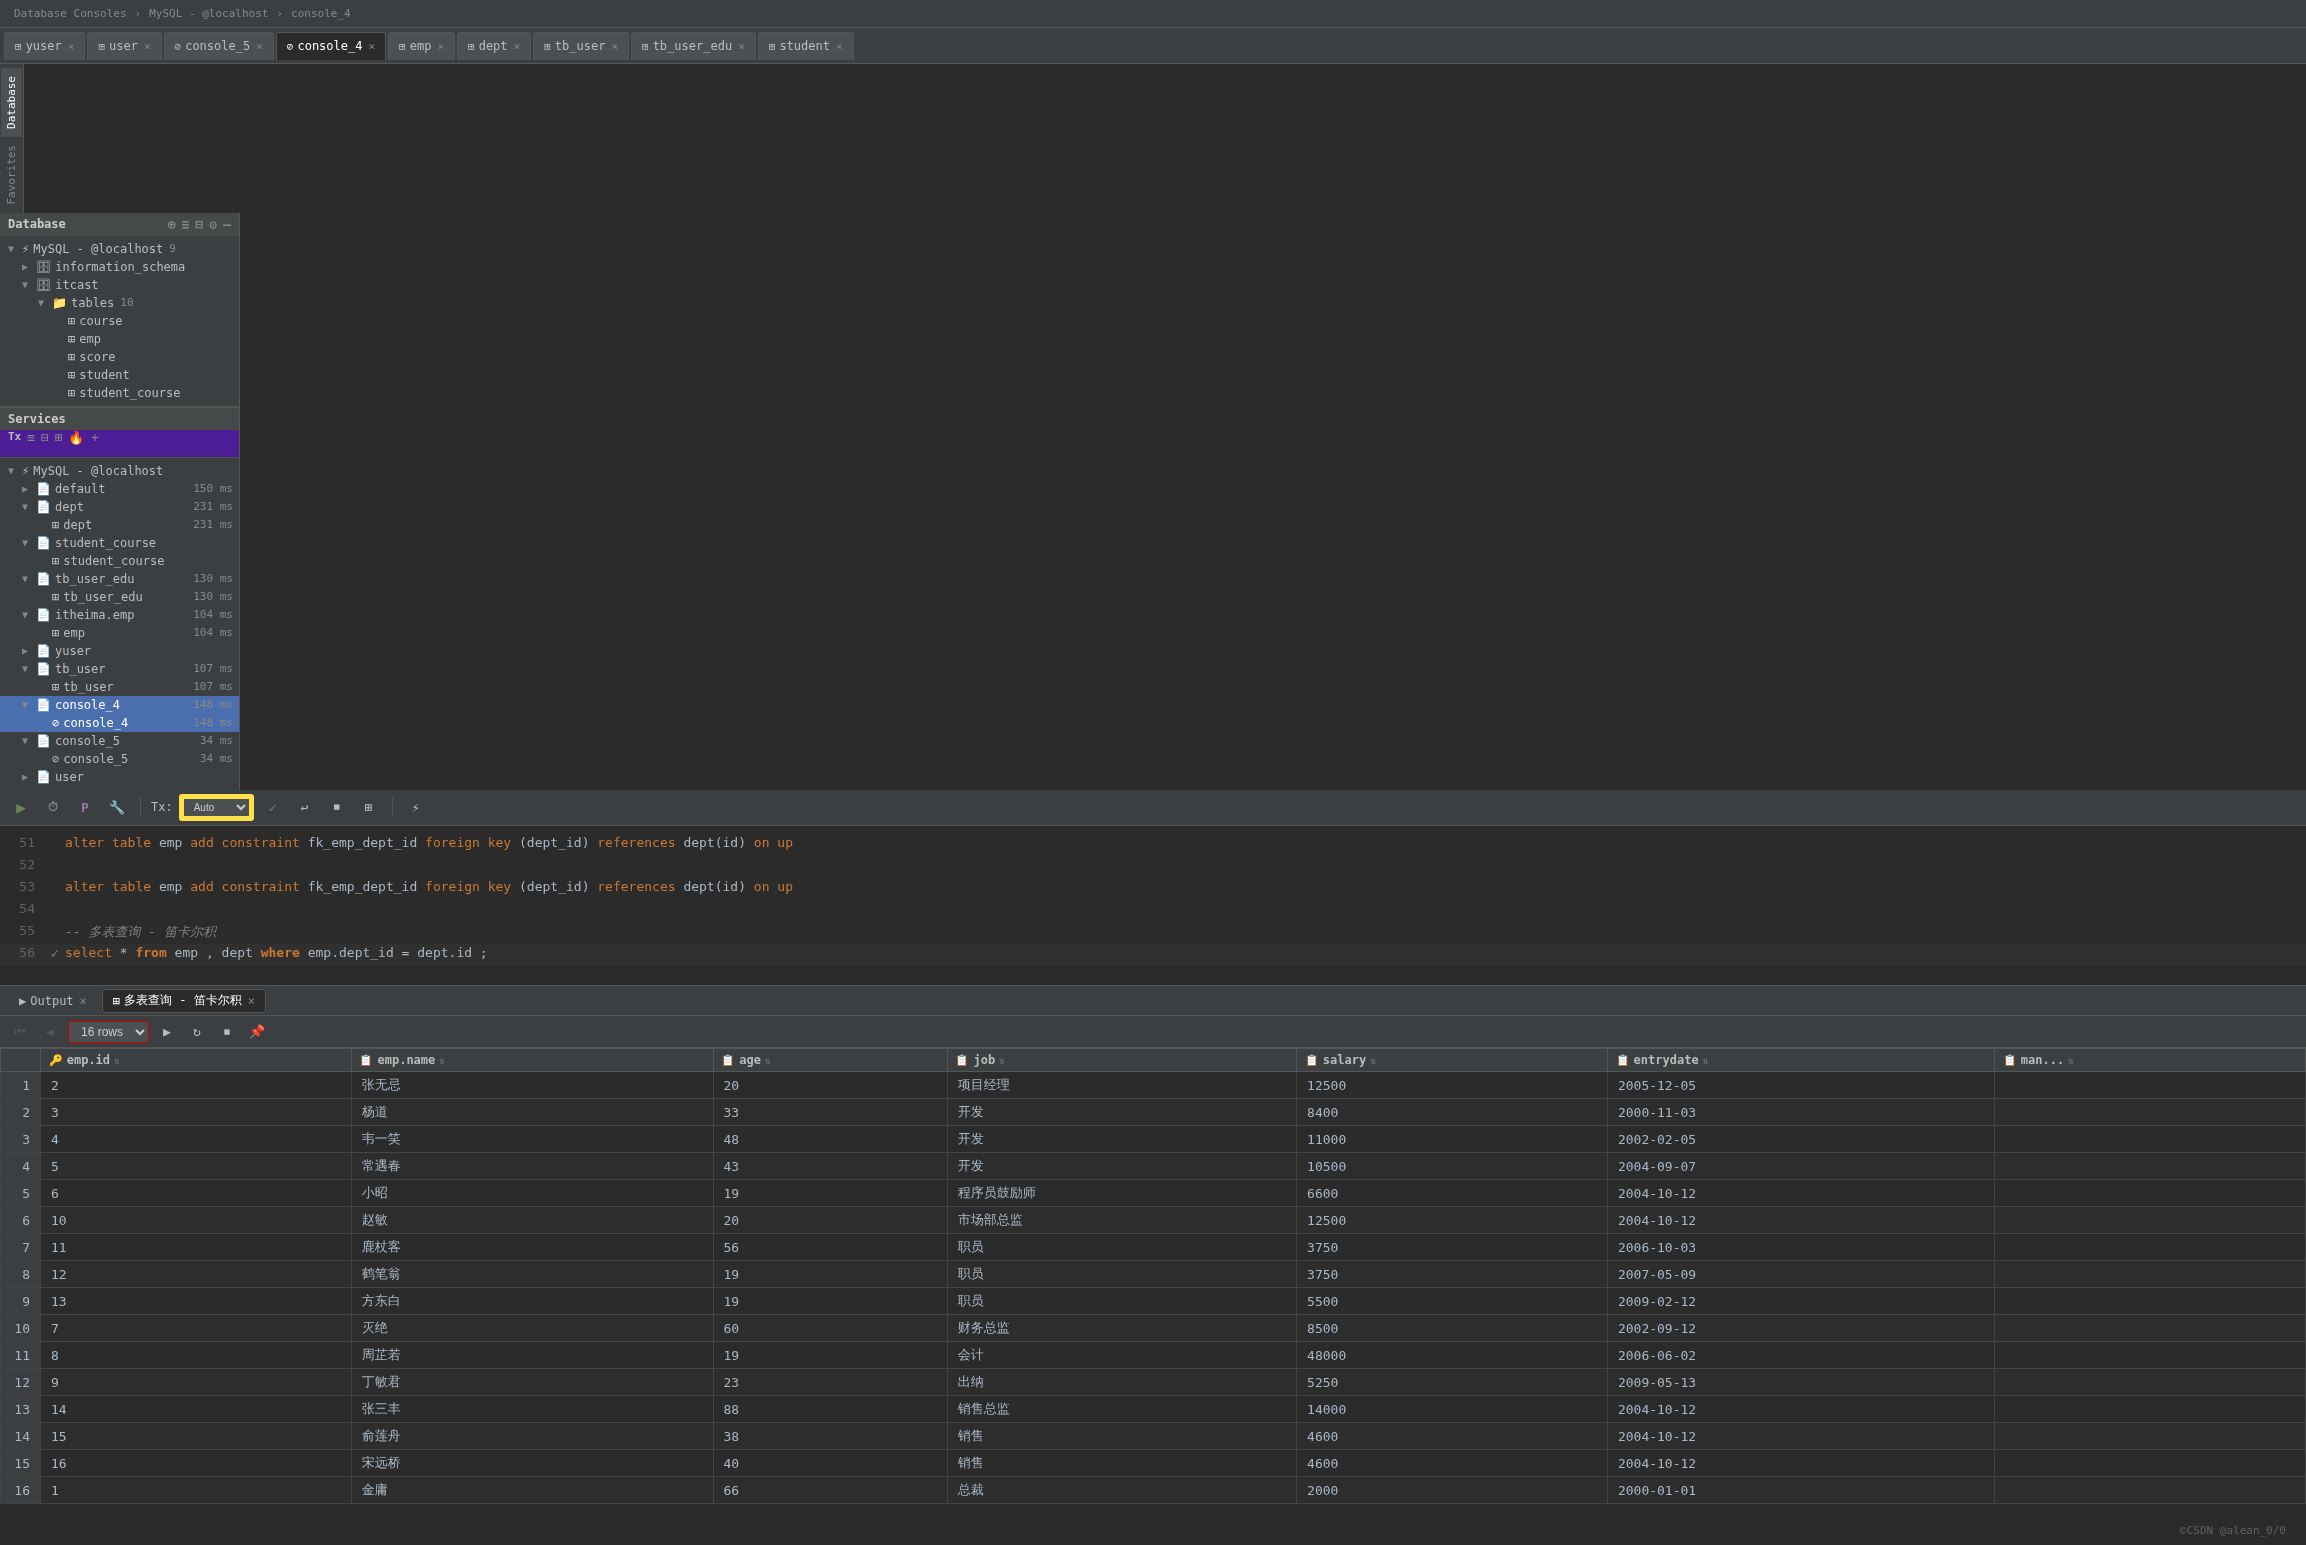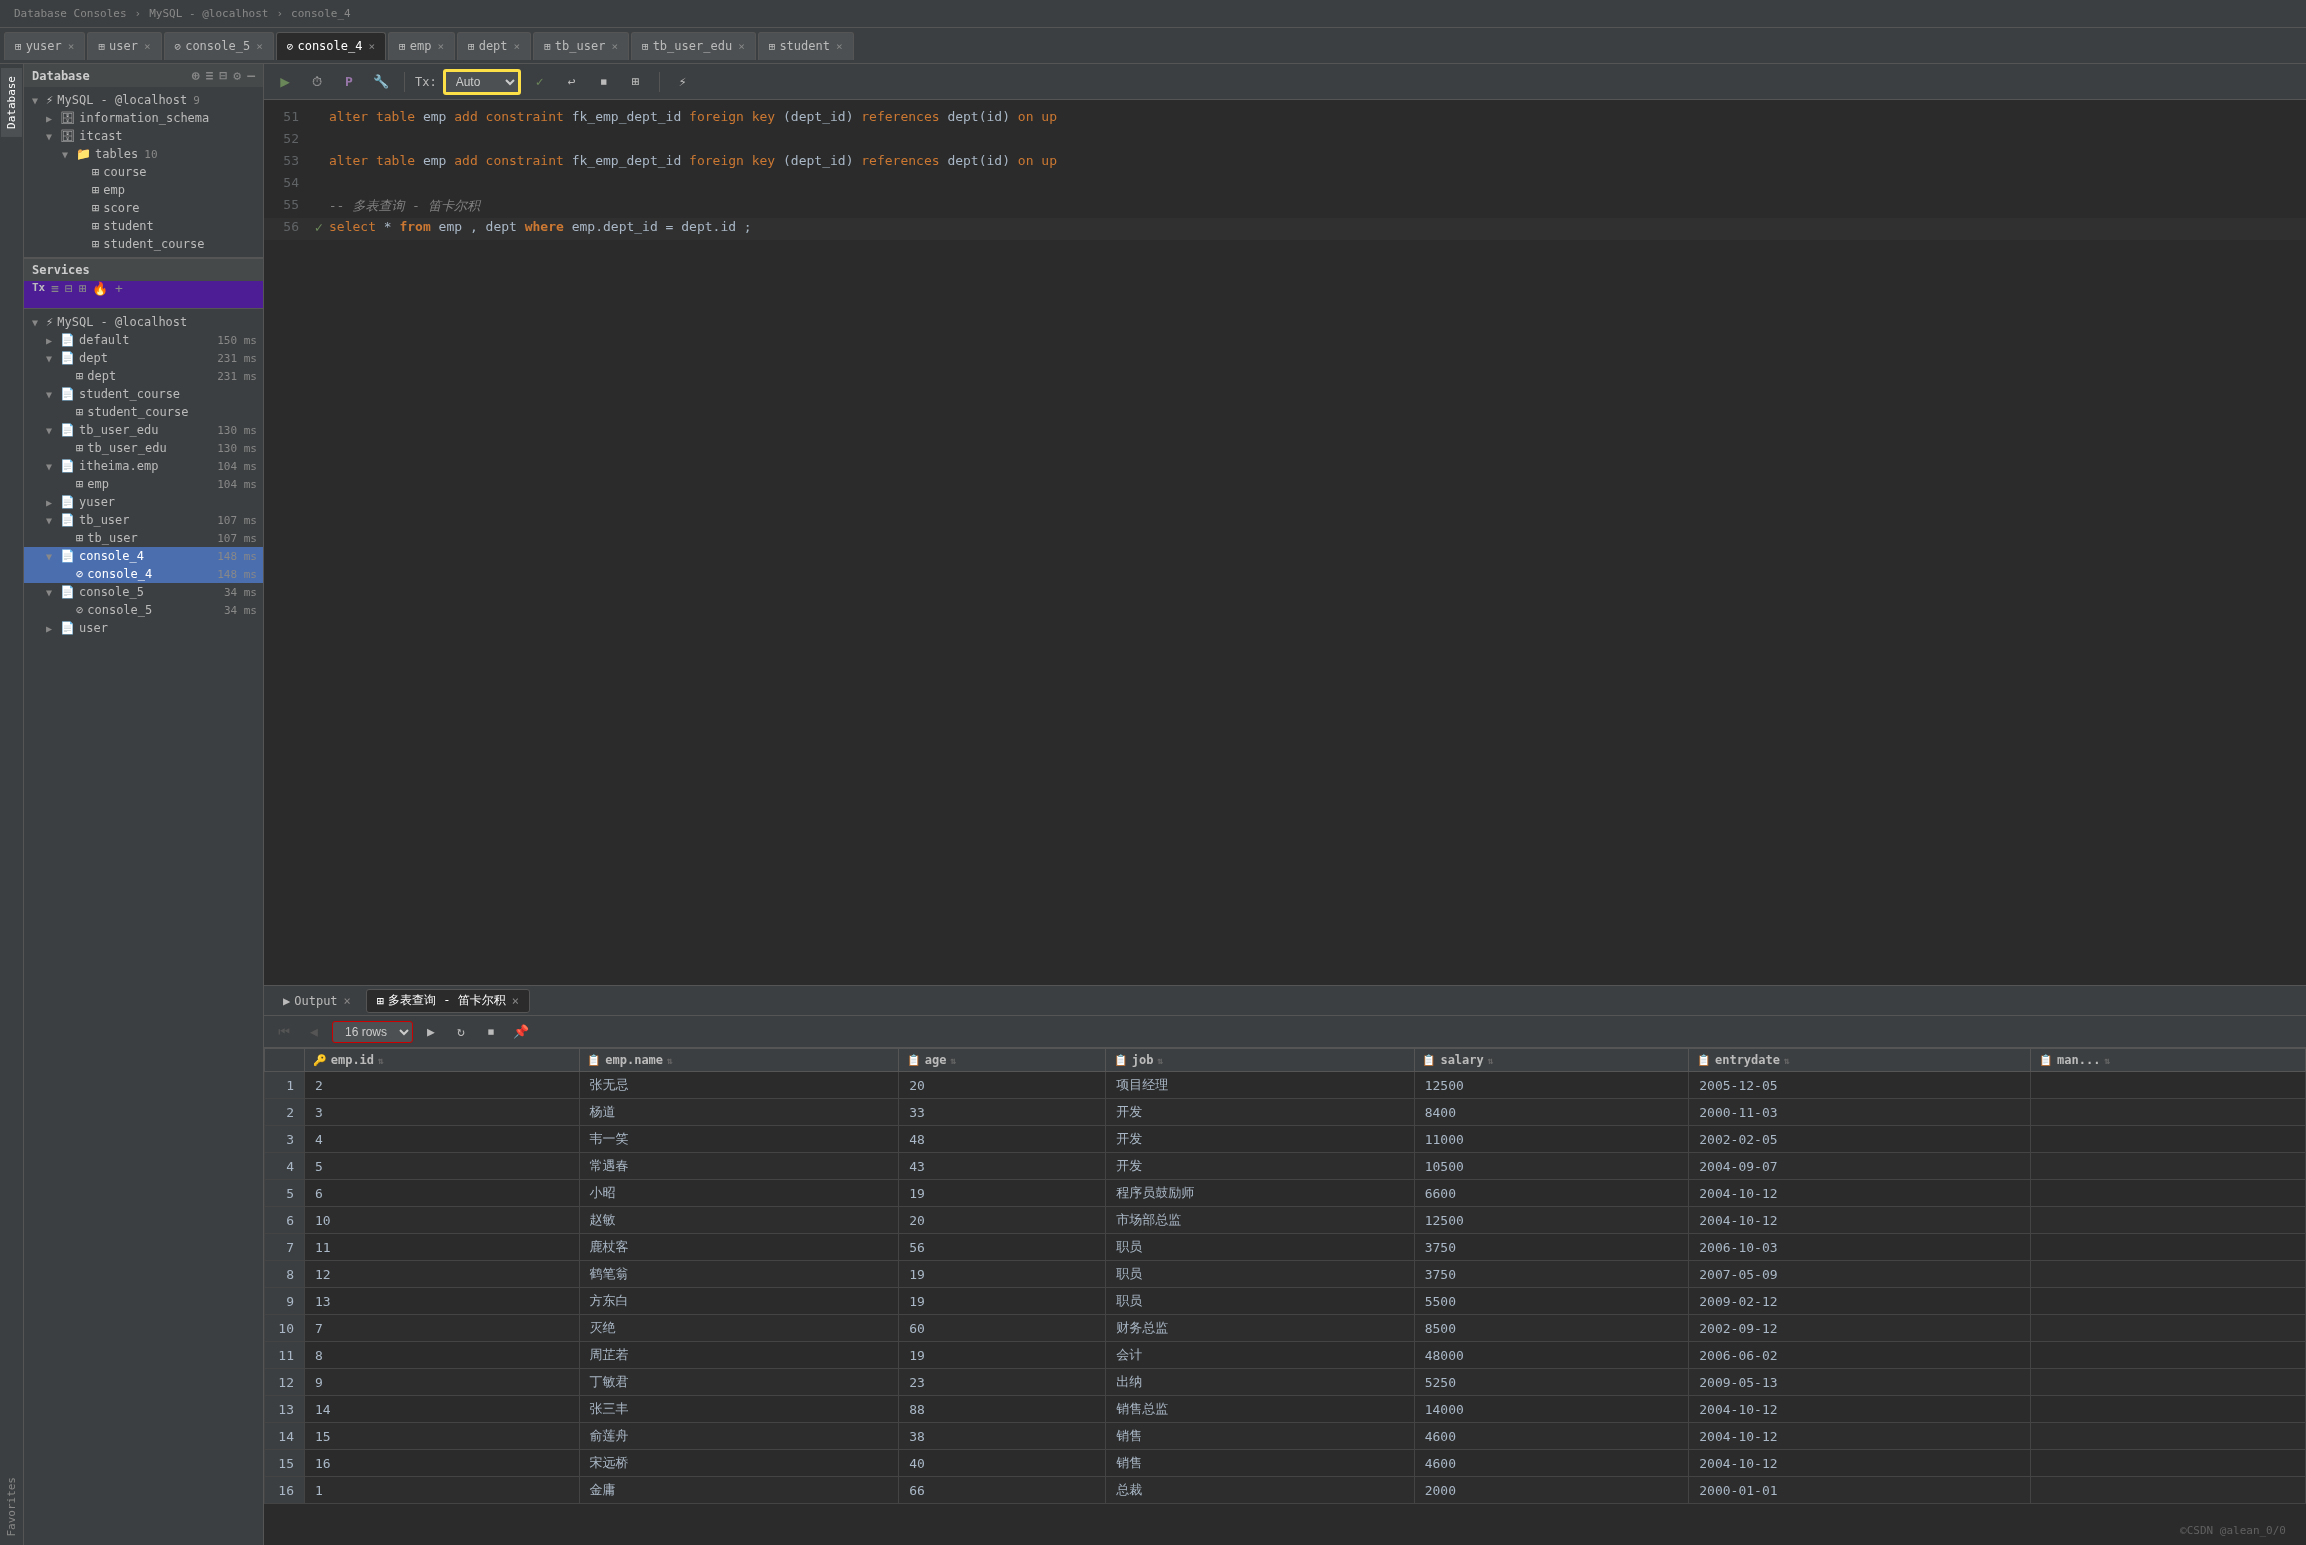--- a/index.html
+++ b/index.html
@@ -20,21 +20,21 @@
     .top-tab .tab-icon { margin-right: 4px; font-size: 11px; }
 
     
     .breadcrumb {
       background: #3c3f41; border-bottom: 1px solid #555; height: 28px;
       display: flex; align-items: center; padding: 0 10px; font-size: 11px; color: #888;
     }
     .breadcrumb span { margin: 0 4px; }
 
     
-    .main-layout { display: flex; height: calc(1545px - 64px); }
+    .main-layout { display: flex; height: calc(1545px - 64px); flex-direction: column; }
 
     
     .sidebar {
       width: 240px; background: #3c3f41; border-right: 1px solid #555;
       display: flex; flex-direction: column; overflow: hidden;
     }
     .sidebar-section { border-bottom: 1px solid #555; }
     .sidebar-header {
       display: flex; align-items: center; justify-content: space-between;
       padding: 4px 8px; background: #45494a; font-size: 12px; font-weight: bold; color: #ccc;
@@ -70,22 +70,22 @@
     }
     .toolbar-btn {
       display: flex; align-items: center; justify-content: center;
       width: 26px; height: 24px; border: 1px solid transparent; border-radius: 3px;
       cursor: pointer; color: #bbb; font-size: 13px;
     }
     .toolbar-btn.green { color: #6a8759; font-size: 16px; }
     .toolbar-sep { width: 1px; height: 20px; background: #555; margin: 0 4px; }
     .tx-label { color: #bbb; font-size: 12px; }
     .tx-select {
-      background: #4c5052; border: 3px solid #fde047; color: #ccc;
-      padding: 2px 6px; border-radius: 3px; font-size: 12px; cursor: pointer;
+      background: #4c5052; border: 5px solid #fde047; color: #ccc;
+      padding: 2px 6px; border-radius: 3px; font-size: 10px; cursor: pointer;
     }
 
     
     .editor-area { flex: 1; display: flex; flex-direction: column; position: relative; }
     .editor-content {
       background: #2b2b2b; flex: 1; padding: 8px 0; overflow: auto;
       position: relative;
     }
     .code-line {
       display: flex; align-items: flex-start; min-height: 22px; padding: 1px 0;

